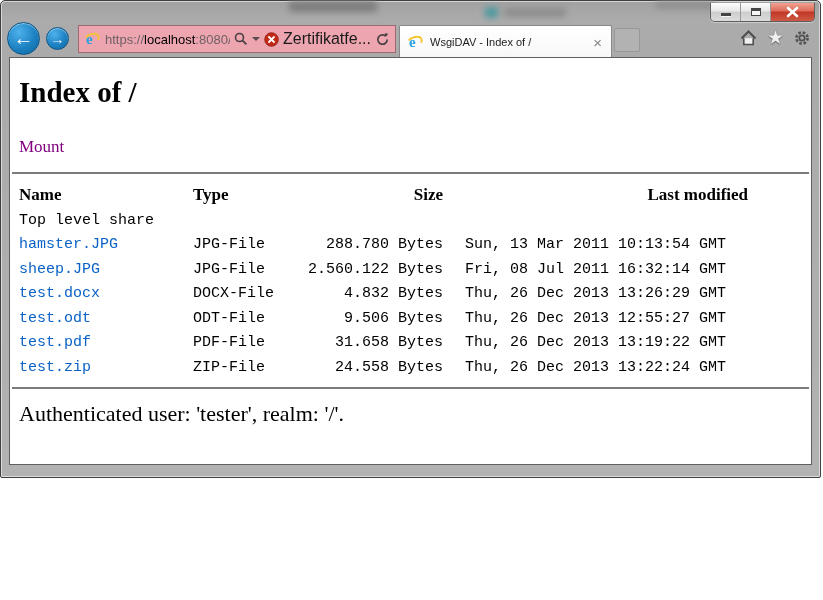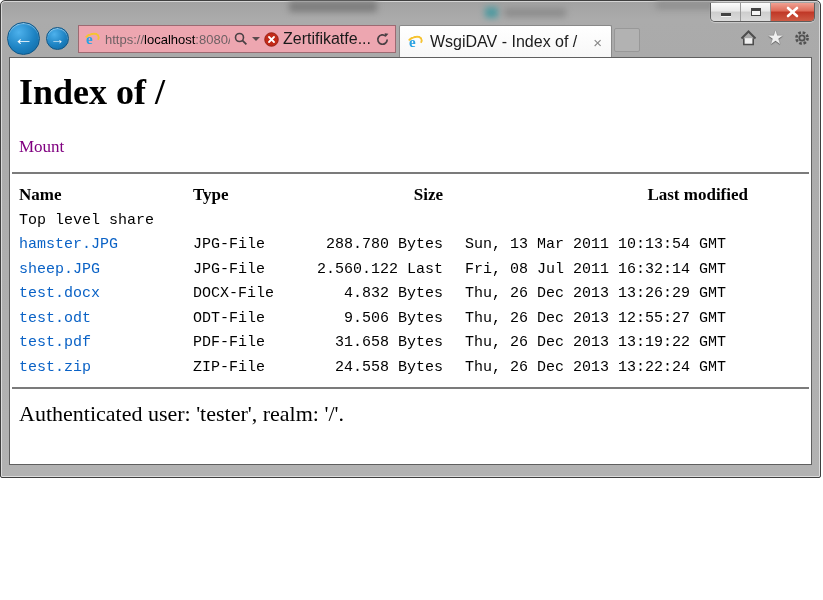--- a/index.html
+++ b/index.html
@@ -51,34 +51,34 @@
   .ie-logo { position: relative; width: 17px; height: 16px; flex: 0 0 auto; }
   .ie-logo .e { position: absolute; left: 2px; top: 0; font: bold 15px/16px "Liberation Serif", serif; color: #2aa2e2; }
   .ie-logo .ring { position: absolute; left: 0; top: 2px; width: 16px; height: 11px;
                    border: 2px solid #f6c331; border-radius: 50%;
                    border-bottom-color: transparent; border-left-color: transparent; transform: rotate(-18deg); }
 
   .tab { position: absolute; left: 398px; top: 24px; width: 213px; height: 33px;
          background: linear-gradient(180deg,#ffffff 0%,#f7f7f7 100%);
          border: 1px solid #898989; border-bottom: none; border-radius: 2px 2px 0 0;
          display: flex; align-items: center; padding: 0 7px; gap: 6px; cursor: pointer; }
-  .tab-title { font-size: 16px; color: #1c1c1c; flex: 1 1 auto; white-space: nowrap; overflow: hidden; }
+  .tab-title { font-size: 11px; color: #1c1c1c; flex: 1 1 auto; white-space: nowrap; overflow: hidden; }
   .tab-close { font-size: 15px; color: #868686; line-height: 15px; padding: 0 2px; cursor: pointer; }
   .newtab-stub { position: absolute; left: 613px; top: 27px; width: 26px; height: 24px;
                  background: #b2b2b2; border: 1px solid #989898; border-radius: 2px; cursor: pointer; }
 
   .tb-right-icon { position: absolute; top: 28px; cursor: pointer; }
   .star-glyph { font-size: 19px; color: #efefef; text-shadow: 0 0 1px #555, 0 1px 1px #666; line-height: 19px; }
 
   
   .viewport { position: absolute; left: 8px; top: 56px; width: 803px; height: 408px;
               background: #ffffff; border: 1px solid #5f5f5f; overflow: hidden;
               font-family: "Liberation Serif", serif; color: #000; }
   .doc { position: relative; padding: 0 2px; }
-  .doc h1 { margin: 14px 0 0 7px; font-size: 36px; line-height: 40px; font-weight: bold; }
+  .doc h1 { margin: 14px 0 0 7px; font-size: 29px; line-height: 40px; font-weight: bold; }
   .mount { display: inline-block; margin: 24px 0 0 7px; font-size: 17px; line-height: 22px;
            color: #800080; cursor: pointer; text-align: center; }
   .doc hr { border: none; border-top: 2px solid #7b7b7b; margin: 14px 0 0 0; height: 0; }
   .doc hr.second { margin-top: 7px; }
 
   table.listing { margin: 8px 0 0 7px; border-collapse: collapse; }
   table.listing th { font: bold 17px "Liberation Serif", serif; height: 26px; vertical-align: middle; text-align: left; padding: 0; }
   table.listing th.r { text-align: right; }
   table.listing td { font: 15px "Liberation Mono", monospace; height: 24.5px; vertical-align: middle; padding: 0; white-space: nowrap; }
   td.c-name { width: 174px; }
@@ -207,21 +207,21 @@
           </tr>
           <tr>
             <td class="c-name"><a class="file-link">hamster.JPG</a></td>
             <td class="c-type">JPG-File</td>
             <td class="c-size">288.780 Bytes</td>
             <td class="c-mod">Sun, 13 Mar 2011 10:13:54 GMT</td>
           </tr>
           <tr>
             <td class="c-name"><a class="file-link">sheep.JPG</a></td>
             <td class="c-type">JPG-File</td>
-            <td class="c-size">2.560.122 Last</td>
+            <td class="c-size">2.560.122 Bytes</td>
             <td class="c-mod">Fri, 08 Jul 2011 16:32:14 GMT</td>
           </tr>
           <tr>
             <td class="c-name"><a class="file-link">test.docx</a></td>
             <td class="c-type">DOCX-File</td>
             <td class="c-size">4.832 Bytes</td>
             <td class="c-mod">Thu, 26 Dec 2013 13:26:29 GMT</td>
           </tr>
           <tr>
             <td class="c-name"><a class="file-link">test.odt</a></td>

